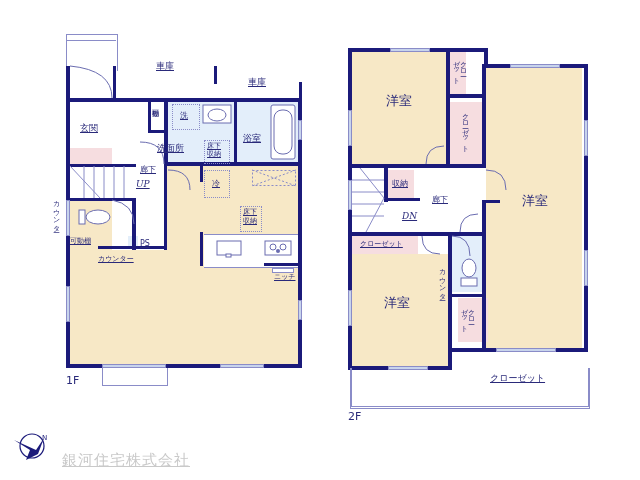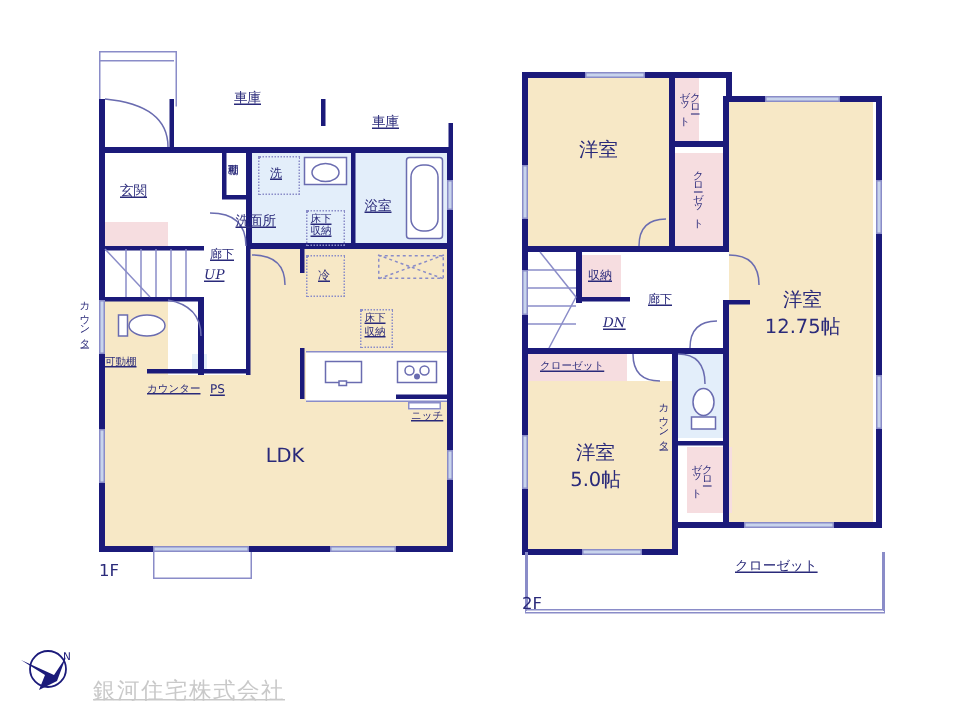--- a/index.html
+++ b/index.html
@@ -130,28 +130,27 @@
   <span class="vert" style="left:151px;top:104px;font-size:7px;">可動棚</span>
   <span class="lbl" style="left:180px;top:112px;font-size:8px;">洗</span>
   <span class="lbl" style="left:157px;top:144px;">洗面所</span>
   <span class="lbl" style="left:207px;top:142px;font-size:7px;white-space:pre;line-height:1.2;">床下
 収納</span>
   <span class="lbl" style="left:243px;top:134px;">浴室</span>
   <span class="lbl" style="left:140px;top:166px;font-size:8px;">廊下</span>
   <span class="lbl" style="left:136px;top:180px;font-style:italic;font-family:'DejaVu Serif',serif;">UP</span>
   <span class="vert" style="left:52px;top:196px;font-size:7px;">カウンター</span>
   <span class="lbl" style="left:70px;top:238px;font-size:7px;">可動棚</span>
-  <span class="lbl" style="left:140px;top:240px;font-size:8px;margin-top:16px;">PS</span>
+  <span class="lbl" style="left:140px;top:240px;font-size:8px;">PS</span>
   <span class="lbl" style="left:98px;top:256px;font-size:7px;">カウンター</span>
   <span class="lbl" style="left:212px;top:180px;font-size:8px;">冷</span>
   <span class="lbl" style="left:243px;top:208px;font-size:7px;white-space:pre;line-height:1.3;">床下
 収納</span>
   <span class="lbl" style="left:274px;top:274px;font-size:7px;">ニッチ</span>
   <div class="lbl-big" style="left:150px;top:296px;width:80px;">
-    <div>LDK</div>
   </div>
   <span class="floor-tag" style="left:66px;top:374px;">1F</span>
 </div>
 
 <div>
 
   <div class="room floor-beige" style="left:350px;top:52px;width:96px;height:112px;"></div>
   <div class="room floor-pink" style="left:450px;top:52px;width:16px;height:42px;"></div>
   <div class="room floor-pink" style="left:450px;top:102px;width:32px;height:64px;"></div>
   <div class="room floor-beige" style="left:486px;top:66px;width:96px;height:282px;"></div>
@@ -221,32 +220,30 @@
     <div>洋室</div>
   </div>
   <span class="vert" style="left:452px;top:56px;white-space:pre;font-size:7px;">クロー
 ゼット</span>
   <span class="vert" style="left:461px;top:108px;font-size:7px;">クローゼット</span>
   <span class="lbl" style="left:392px;top:180px;font-size:8px;">収納</span>
   <span class="lbl" style="left:432px;top:196px;font-size:8px;">廊下</span>
   <span class="lbl" style="left:402px;top:212px;font-style:italic;font-family:'DejaVu Serif',serif;font-size:9px;">DN</span>
   <div class="lbl-big" style="left:500px;top:192px;width:70px;">
     <div>洋室</div>
-    <div>12.75帖</div>
   </div>
   <span class="lbl" style="left:360px;top:241px;font-size:7px;">クローゼット</span>
   <span class="vert" style="left:438px;top:264px;font-size:7px;">カウンター</span>
   <div class="lbl-big" style="left:362px;top:294px;width:70px;">
     <div>洋室</div>
-    <div>5.0帖</div>
   </div>
   <span class="vert" style="left:460px;top:304px;white-space:pre;font-size:7px;">クロー
 ゼット</span>
   <span class="lbl" style="left:490px;top:374px;">クローゼット</span>
-  <span class="floor-tag" style="left:348px;top:396px;">2F</span>
+  <span class="floor-tag" style="left:348px;top:410px;">2F</span>
 </div>
 
 <div>
   <svg style="left:12px;top:430px" width="36" height="34">
     <circle cx="20" cy="16" r="12" fill="none" stroke="#1b1a7a" stroke-width="1.2"></circle>
     <path d="M2 10 L24 20 L32 8 L26 24 L14 30 L18 20 Z" fill="#1b1a7a"></path>
     <text x="30" y="10" font-size="7" fill="#1b1a7a" font-family="DejaVu Sans, sans-serif">N</text>
   </svg>
   <span class="abs" style="left:62px;top:451px;font-size:15px;color:#c9c9c9;letter-spacing:1px;">銀河住宅株式会社</span>
 </div>

